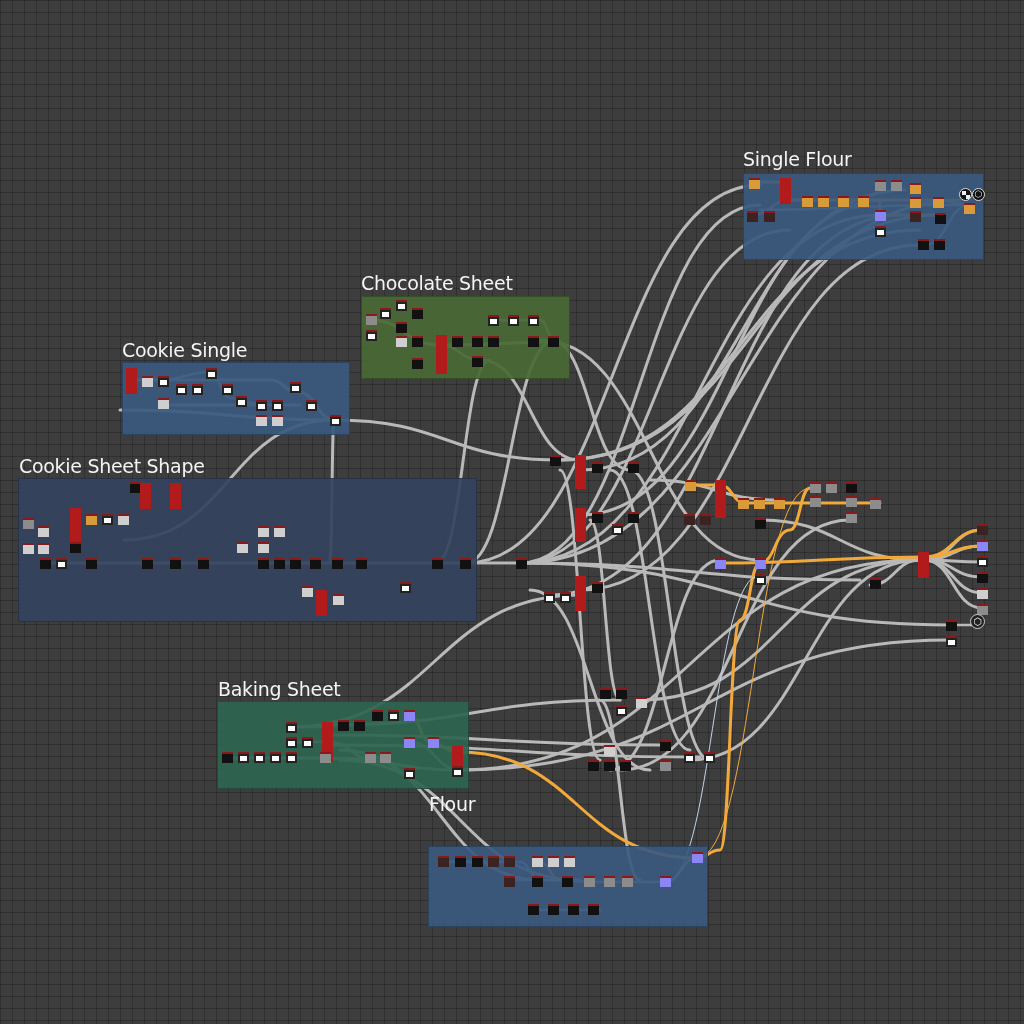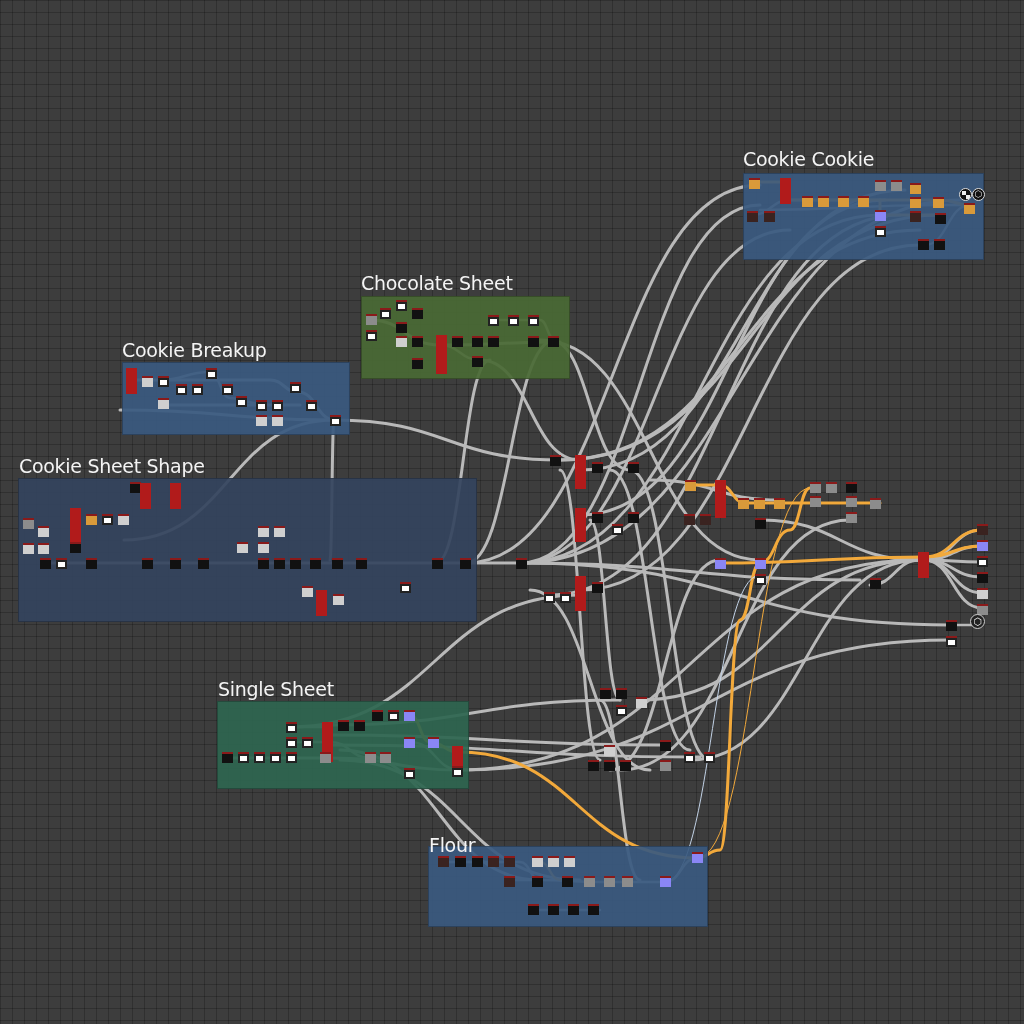--- a/index.html
+++ b/index.html
@@ -105,36 +105,36 @@
       <path d="M924,557 C953,557 953,546 982,546" fill="none" stroke="#f2a93b" stroke-width="3" stroke-linecap="round"></path>
       <path d="M410,715 C420,715 420,742 430,742 C444,742 444,752 458,752 C577.5,752 577.5,858 697,858" fill="none" stroke="#f2a93b" stroke-width="3" stroke-linecap="round"></path>
       <path d="M760,563 C750,563 750,620 740,620 C730,620 730,850 720,850 C708.5,850 708.5,858 697,858" fill="none" stroke="#f2a93b" stroke-width="3" stroke-linecap="round"></path>
       <path d="M810,488 C800,488 800,530 790,530 C775,530 775,563 760,563" fill="none" stroke="#f2a93b" stroke-width="3" stroke-linecap="round"></path>
       <path d="M540,862 C550,862 550,880 560,880" fill="none" stroke="#f2a93b" stroke-width="2.5" stroke-linecap="round"></path>
       <path d="M697,858 C753.5,858 753.5,488 810,488" fill="none" stroke="#f2a93b" stroke-width="1" stroke-linecap="round"></path>
       <path d="M665,882 C712.5,882 712.5,575 760,575" fill="none" stroke="#c2d2e6" stroke-width="1" stroke-linecap="round"></path>
     </svg>
 
   <div class="frame" style="left: 743px; top: 173px; width: 239px; height: 85px; background: rgb(58, 90, 128); opacity: 0.92;"></div>
-  <div class="frame-title" style="left:743px;top:148px;">Cookie Cookie</div>
+  <div class="frame-title" style="left:743px;top:148px;">Single Flour</div>
 
   <div class="frame" style="left: 361px; top: 296px; width: 207px; height: 81px; background: rgb(74, 106, 53); opacity: 0.92;"></div>
   <div class="frame-title" style="left:361px;top:272px;">Chocolate Sheet</div>
 
   <div class="frame" style="left: 122px; top: 362px; width: 226px; height: 71px; background: rgb(58, 90, 128); opacity: 0.92;"></div>
-  <div class="frame-title" style="left:122px;top:339px;">Cookie Breakup</div>
+  <div class="frame-title" style="left:122px;top:339px;">Cookie Single</div>
 
   <div class="frame" style="left: 18px; top: 478px; width: 457px; height: 142px; background: rgb(52, 68, 94); opacity: 0.92;"></div>
   <div class="frame-title" style="left:19px;top:455px;">Cookie Sheet Shape</div>
 
   <div class="frame" style="left: 217px; top: 701px; width: 250px; height: 86px; background: rgb(46, 102, 80); opacity: 0.92;"></div>
-  <div class="frame-title" style="left:218px;top:678px;">Single Sheet</div>
+  <div class="frame-title" style="left:218px;top:678px;">Baking Sheet</div>
 
   <div class="frame" style="left: 428px; top: 846px; width: 278px; height: 79px; background: rgb(58, 90, 128); opacity: 0.92;"></div>
-  <div class="frame-title" style="left:429px;top:834px;">Flour</div>
+  <div class="frame-title" style="left:429px;top:793px;">Flour</div>
 
   <div id="nodes">
       <div class="node" style="left: 749px; top: 178px; background: rgb(217, 154, 58);"></div>
       <div class="node tall" style="left: 780px; top: 178px; background: rgb(177, 27, 27);"></div>
       <div class="node" style="left: 747px; top: 211px; background: rgb(58, 35, 32);"></div>
       <div class="node" style="left: 764px; top: 211px; background: rgb(58, 35, 32);"></div>
       <div class="node" style="left: 802px; top: 196px; background: rgb(217, 154, 58);"></div>
       <div class="node" style="left: 818px; top: 196px; background: rgb(217, 154, 58);"></div>
       <div class="node" style="left: 838px; top: 196px; background: rgb(217, 154, 58);"></div>
       <div class="node" style="left: 858px; top: 196px; background: rgb(217, 154, 58);"></div>

